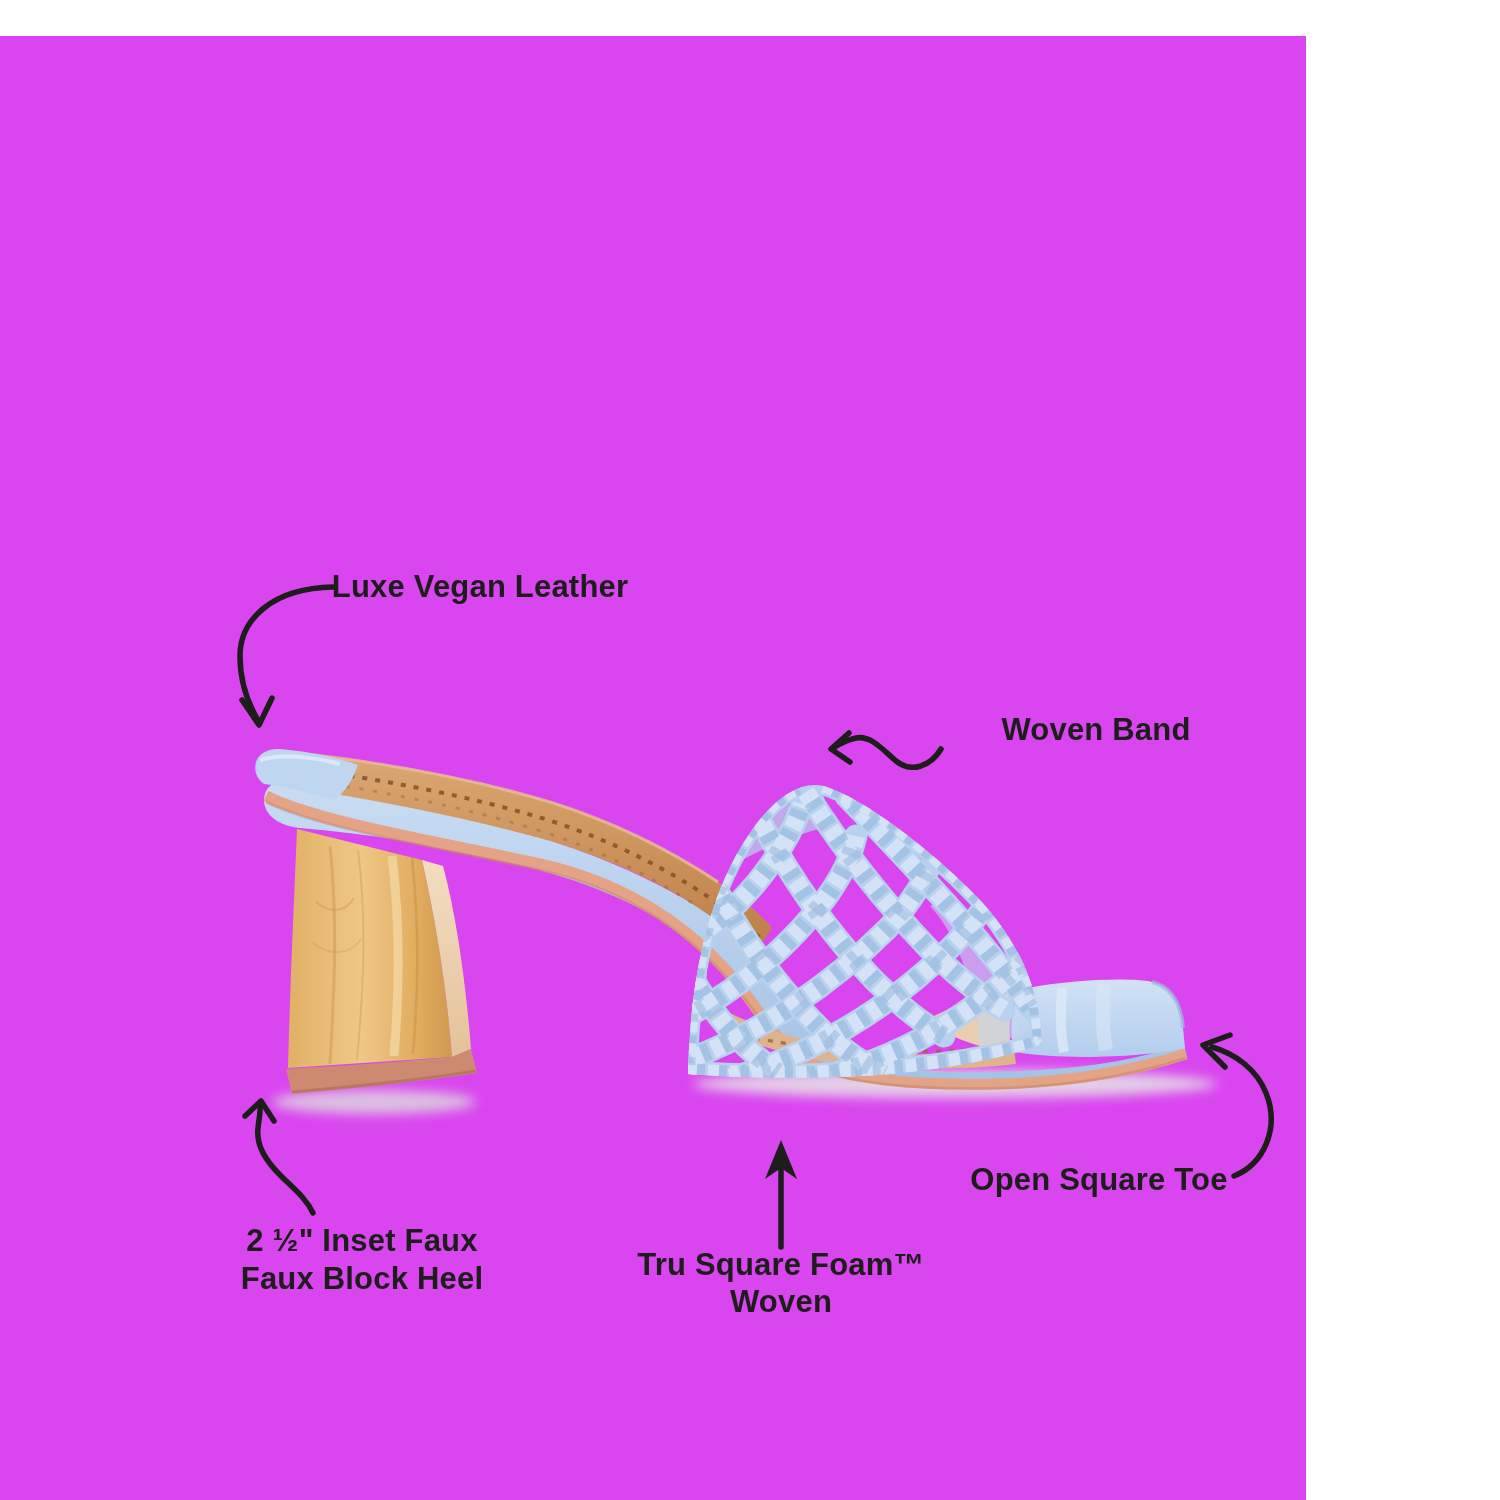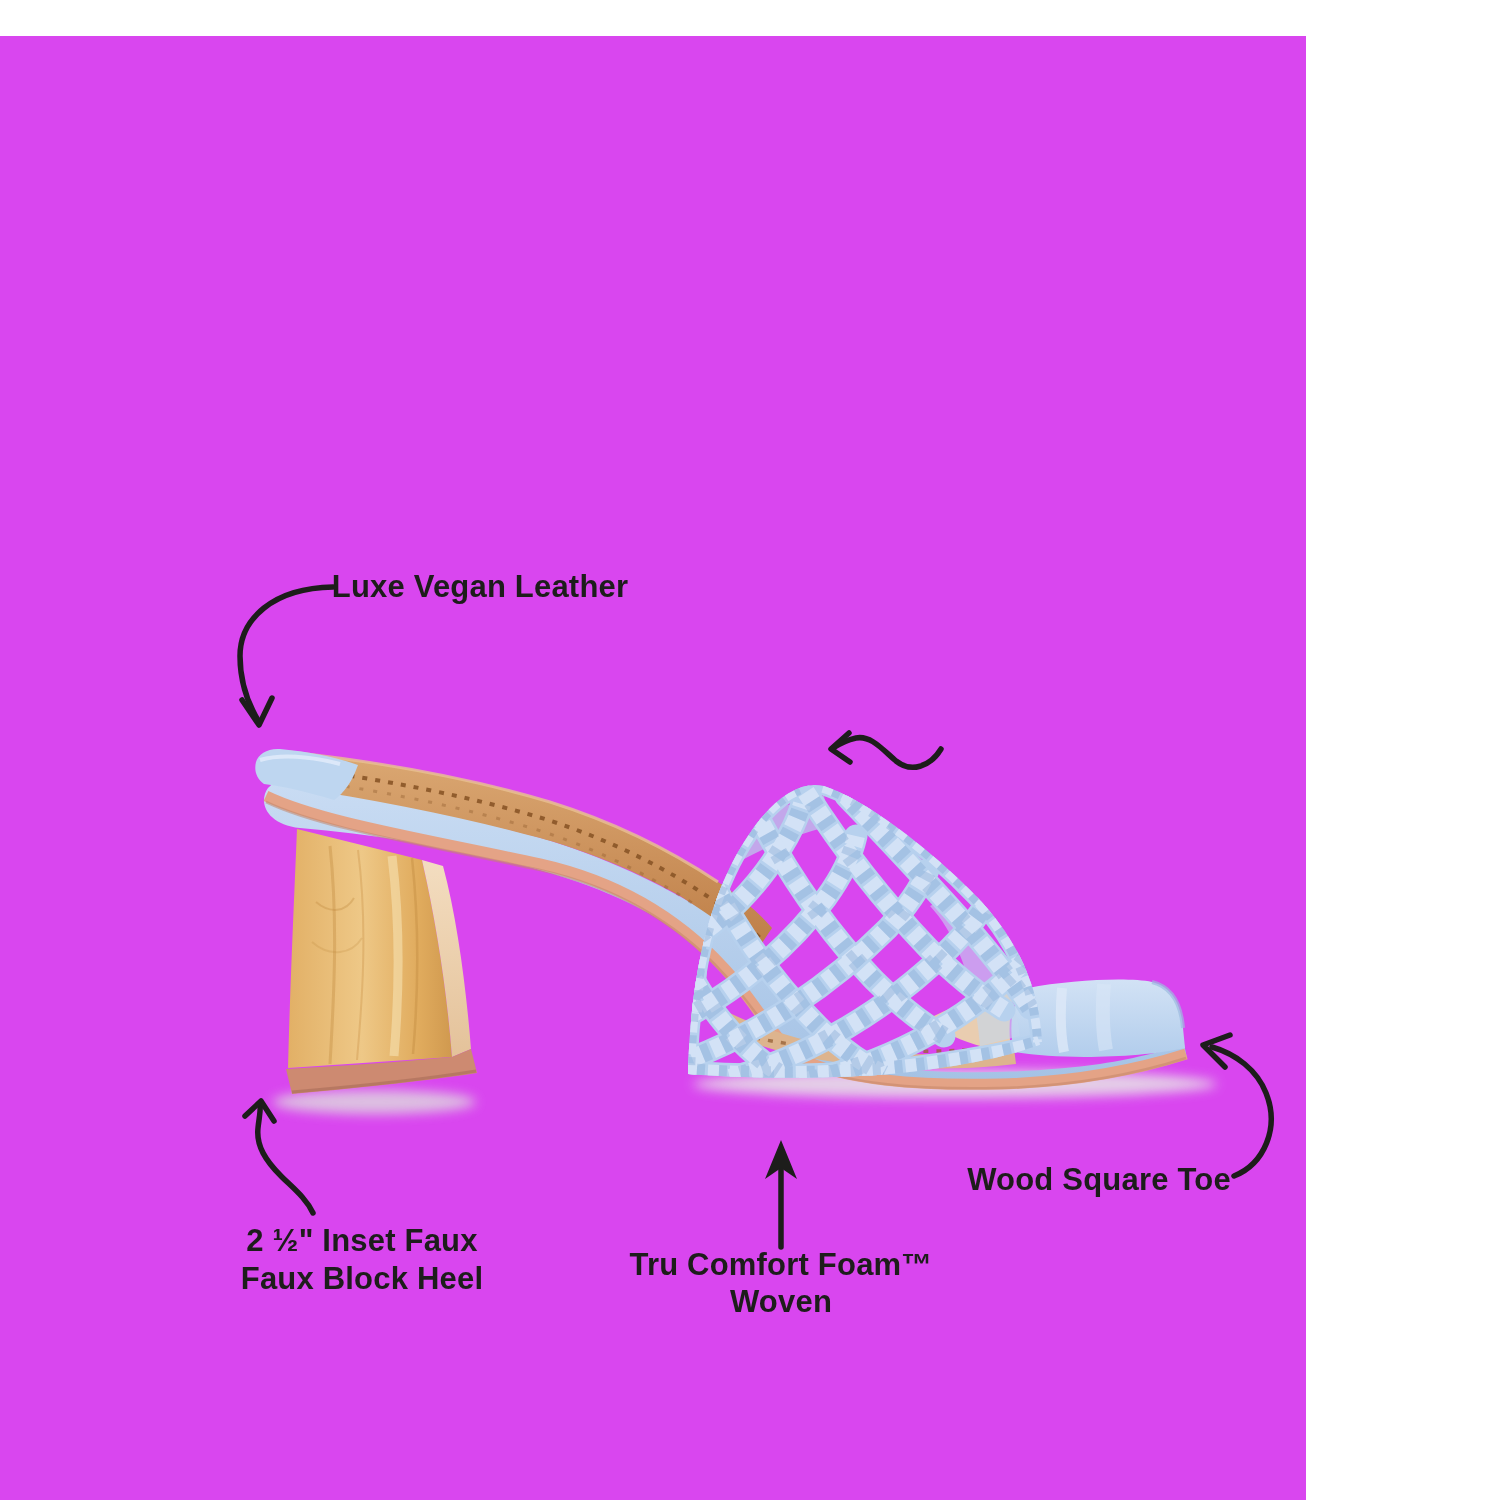--- a/index.html
+++ b/index.html
@@ -192,27 +192,28 @@
       <g>
         <path class="arrow" d="M 781 1211 L 781 1124"></path>
         <path d="M 781 1104 L 765 1143 L 781 1132 L 797 1143 Z" fill="#1d1d1b"></path>
       </g>
     </g>
   </svg>
 
   <div class="callout" style="left:480px; top:551px;">Luxe Vegan Leather</div>
 
   <div class="callout" style="left:1096px; top:694px;">
+    <div>Woven Band</div>
   </div>
 
-  <div class="callout" style="left:1099px; top:1144px;">Wood Square Toe</div>
+  <div class="callout" style="left:1099px; top:1144px;">Open Square Toe</div>
 
   <div class="callout" style="left:362px; top:1224px;">
     <div>2 ½" Inset Faux</div>
     <div>Faux Block Heel</div>
   </div>
 
   <div class="callout" style="left:781px; top:1247px; line-height:37px;">
-    <div>Tru Comfort Foam™</div>
+    <div>Tru Square Foam™</div>
     <div>Woven</div>
   </div>
 
 </div>
 
 </body></html>

